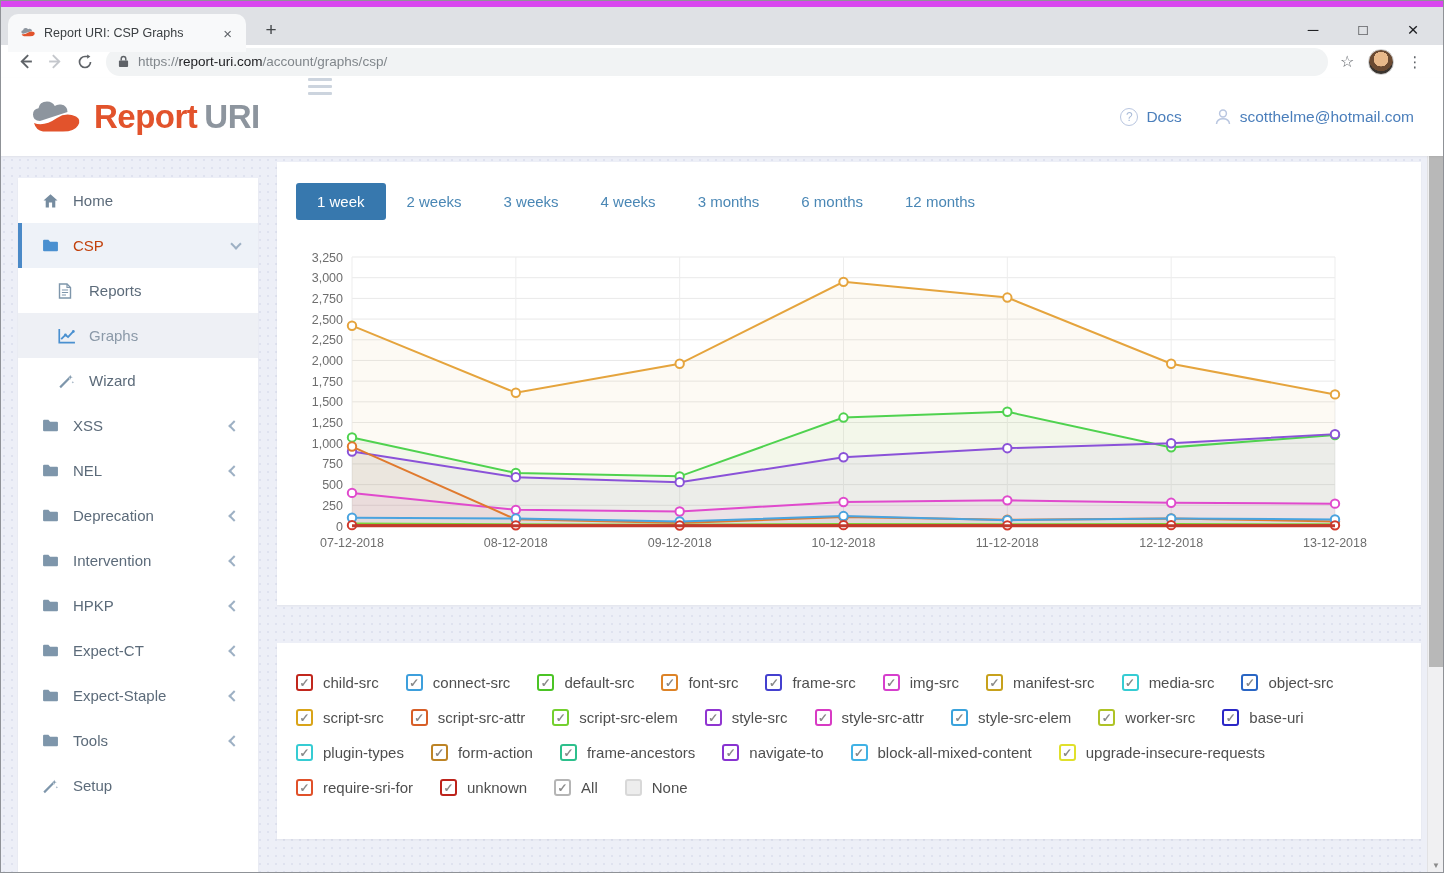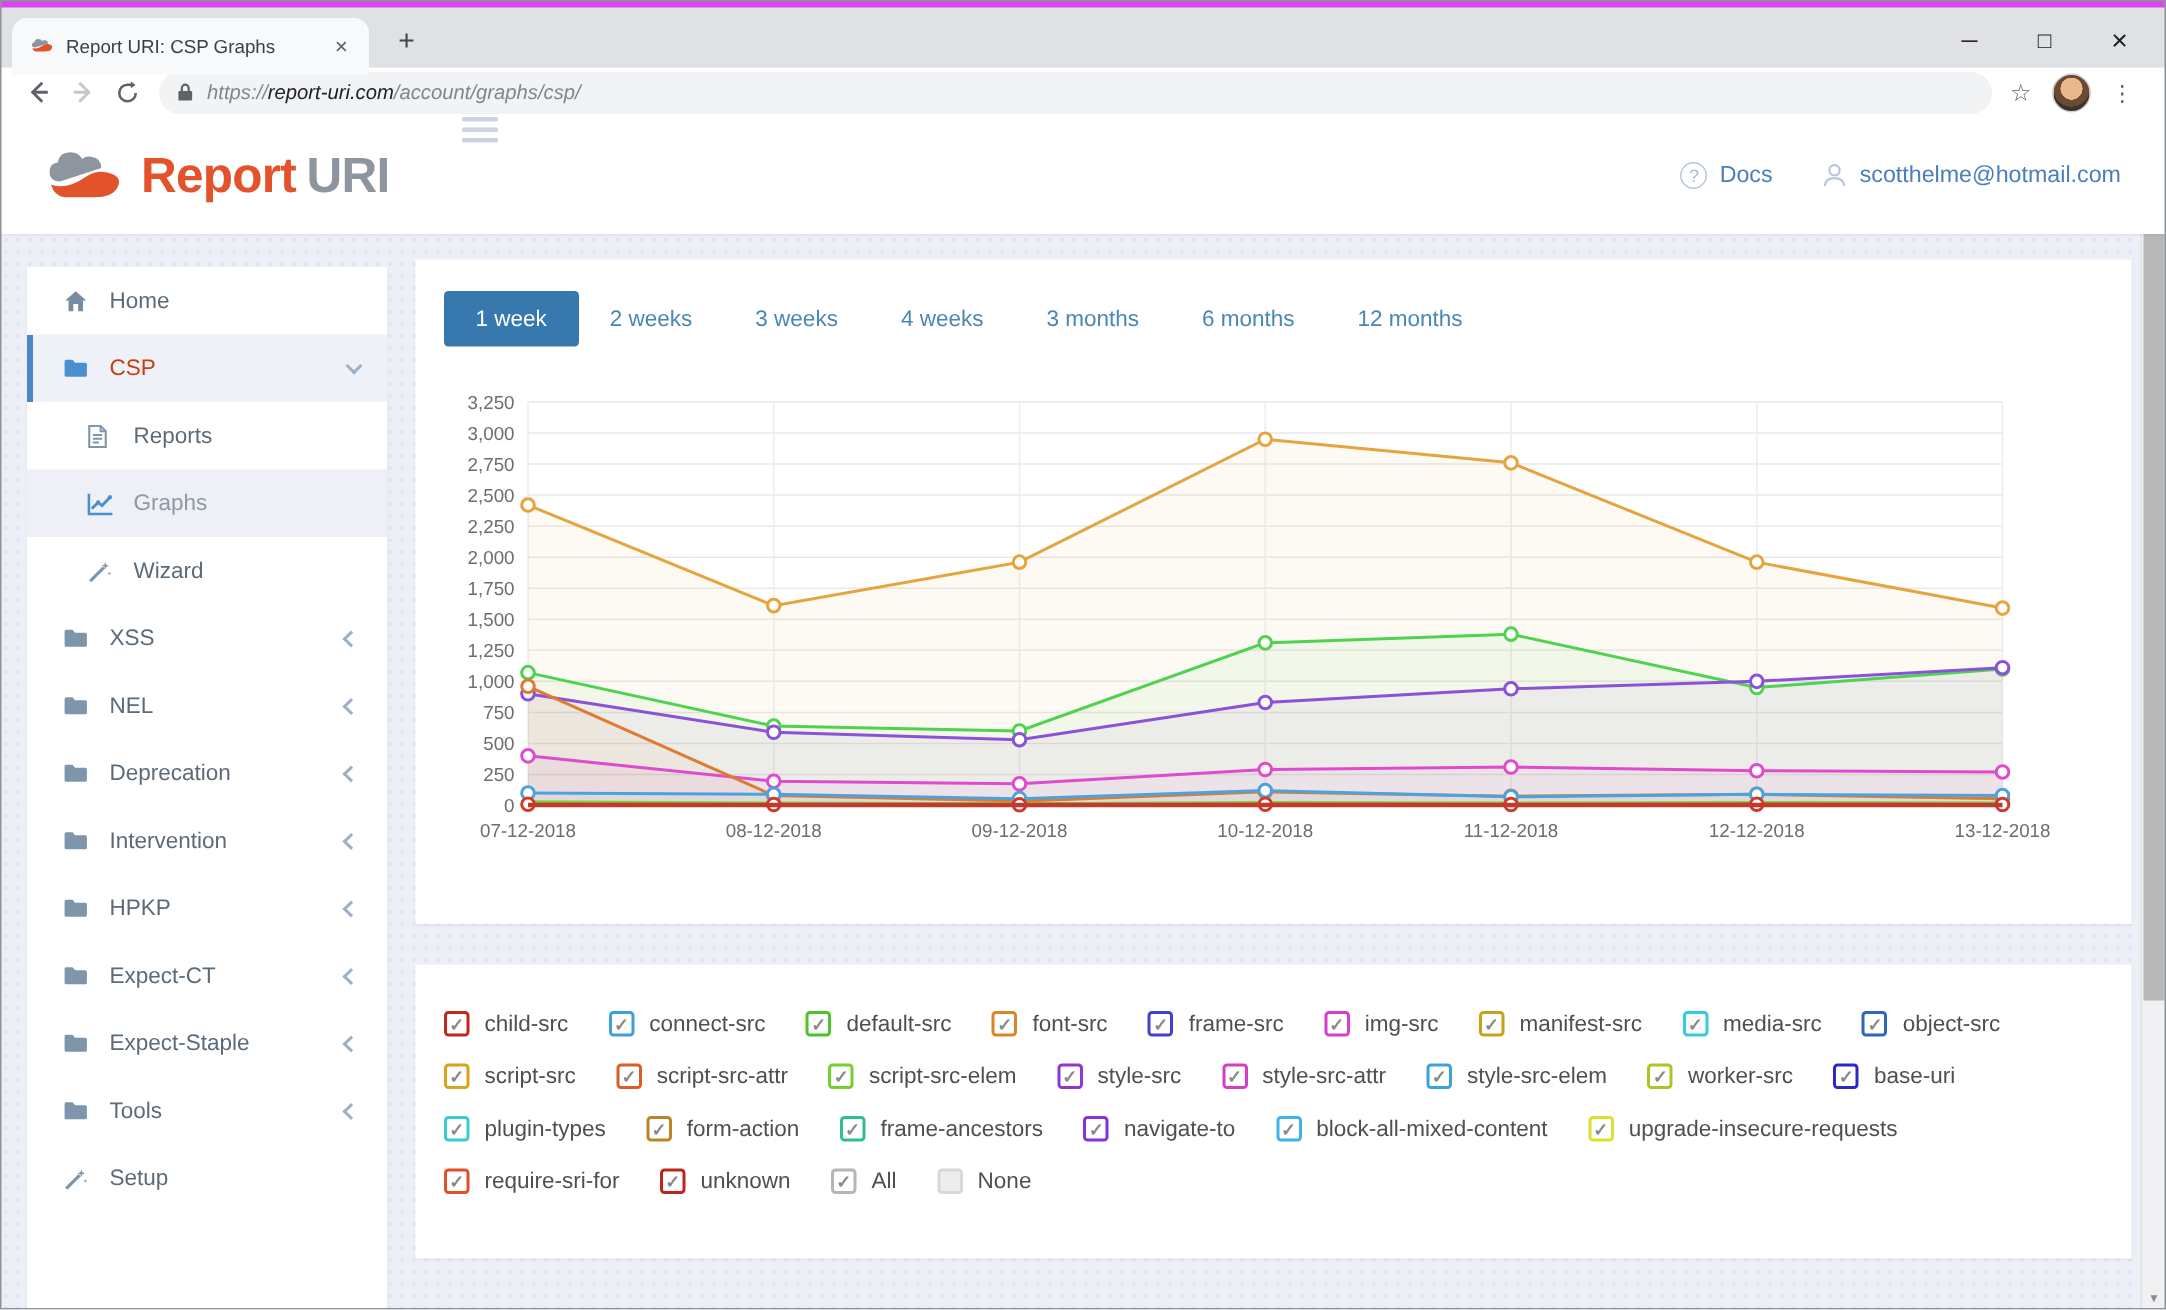--- a/index.html
+++ b/index.html
@@ -1,34 +1,34 @@
 <!DOCTYPE html>
 <html><head>
 <meta charset="utf-8">
 <style>
   * { margin:0; padding:0; box-sizing:border-box; }
   html,body { width:1444px; height:873px; overflow:hidden; }
   body { font-family:"Liberation Sans", sans-serif; background:#edeff7; position:relative; }
 
   
-  .titlebar { height:45px; background:#dfe1e5; position:relative; border-top:5px solid #d946ef; }
+  .titlebar { height:45px; background:#dfe1e5; position:relative; border-top:7px solid #d946ef; }
   .chrome-tab { position:absolute; left:8px; top:7px; width:238px; height:38px; background:#f8f9fa;
     border-radius:10px 10px 0 0; display:flex; align-items:center; padding:0 10px 0 12px; }
   .tab-title { font-size:12.5px; color:#3c4043; flex:1; white-space:nowrap; overflow:hidden; }
   .tab-close { font-size:15px; color:#5f6368; padding:0 4px; cursor:default; }
   .new-tab { position:absolute; left:258px; top:12px; font-size:19px; color:#44474a; width:26px; text-align:center; }
   .win-controls { position:absolute; right:6px; top:0; height:45px; display:flex; align-items:center; }
   .win-btn { width:50px; text-align:center; font-size:15px; color:#202124; }
   .favicon { width:16px; height:16px; margin-right:8px; flex:none; }
 
   .toolbar { height:33px; background:#fff; display:flex; align-items:center; padding:0 10px; }
   .nav-ic { width:30px; height:26px; display:flex; align-items:center; justify-content:center; }
   .urlbar { width:1222px; height:28px; margin-left:6px; background:#f1f3f4; border-radius:14px;
     display:flex; align-items:center; padding:0 12px; }
-  .url-text { font-size:13.5px; color:#80868b; margin-left:9px;font-style:italic; }
+  .url-text { font-size:13.5px; color:#80868b; margin-left:9px; }
   .url-text b { color:#202124; font-weight:normal; }
   .star { font-size:16px; color:#5f6368; margin-left:12px; }
   .avatar { width:26px; height:26px; border-radius:50%; margin-left:14px;
     background:radial-gradient(circle at 50% 38%, #e8b88a 0 38%, #6b4a32 39% 62%, #3a342f 63%); border:1px solid #d0d0d0; }
   .dots { font-size:15px; color:#5f6368; margin-left:13px; letter-spacing:0; }
 
   
   .site-header { height:78px; background:#fff; display:flex; padding:0 30px;
     box-shadow:0 1px 2px rgba(0,0,0,.06); position:relative; z-index:2; }
   .logo { display:flex; align-items:center; }
@@ -55,21 +55,21 @@
   .sb-item.sub { padding-left:40px; }
   .sb-item.active-parent { box-shadow:inset 4px 0 0 #4a89c7; background:#eef2f8; color:#c2410c; }
   .sb-item.active-sub { background:#eef0f5; color:#8b99a8; }
   .sb-label { flex:1; }
   .chev { width:8px; height:8px; border-left:2px solid #9db0c4; border-bottom:2px solid #9db0c4; flex:none; }
   .chev.down { transform:rotate(-45deg); margin-top:-4px; }
   .chev.left { transform:rotate(45deg); margin-right:2px; }
 
   
   .card { position:absolute; background:#fff; box-shadow:0 1px 2px rgba(0,0,0,.05); }
-  .card-chart { left:277px; top:17px; width:1144px; height:443px; }
+  .card-chart { left:277px; top:6px; width:1144px; height:443px; }
   .card-legend { left:277px; top:487px; width:1144px; height:196px; padding:22px 0 0 19px; }
 
   .tabs { display:flex; align-items:center; padding:21px 0 0 19px; gap:0; }
   .tab-btn { font-size:15px; color:#4a87b5; padding:10px 21px; border-radius:3px; cursor:default; }
   .tab-btn.active { background:#3778ae; color:#fff; }
 
   .chart-wrap { position:absolute; left:20px; top:86px; width:1104px; height:336px; }
   .chart-wrap svg { display:block; }
   .tick { font-size:12.5px; fill:#6e6e6e; font-family:"Liberation Sans",sans-serif; }
 

